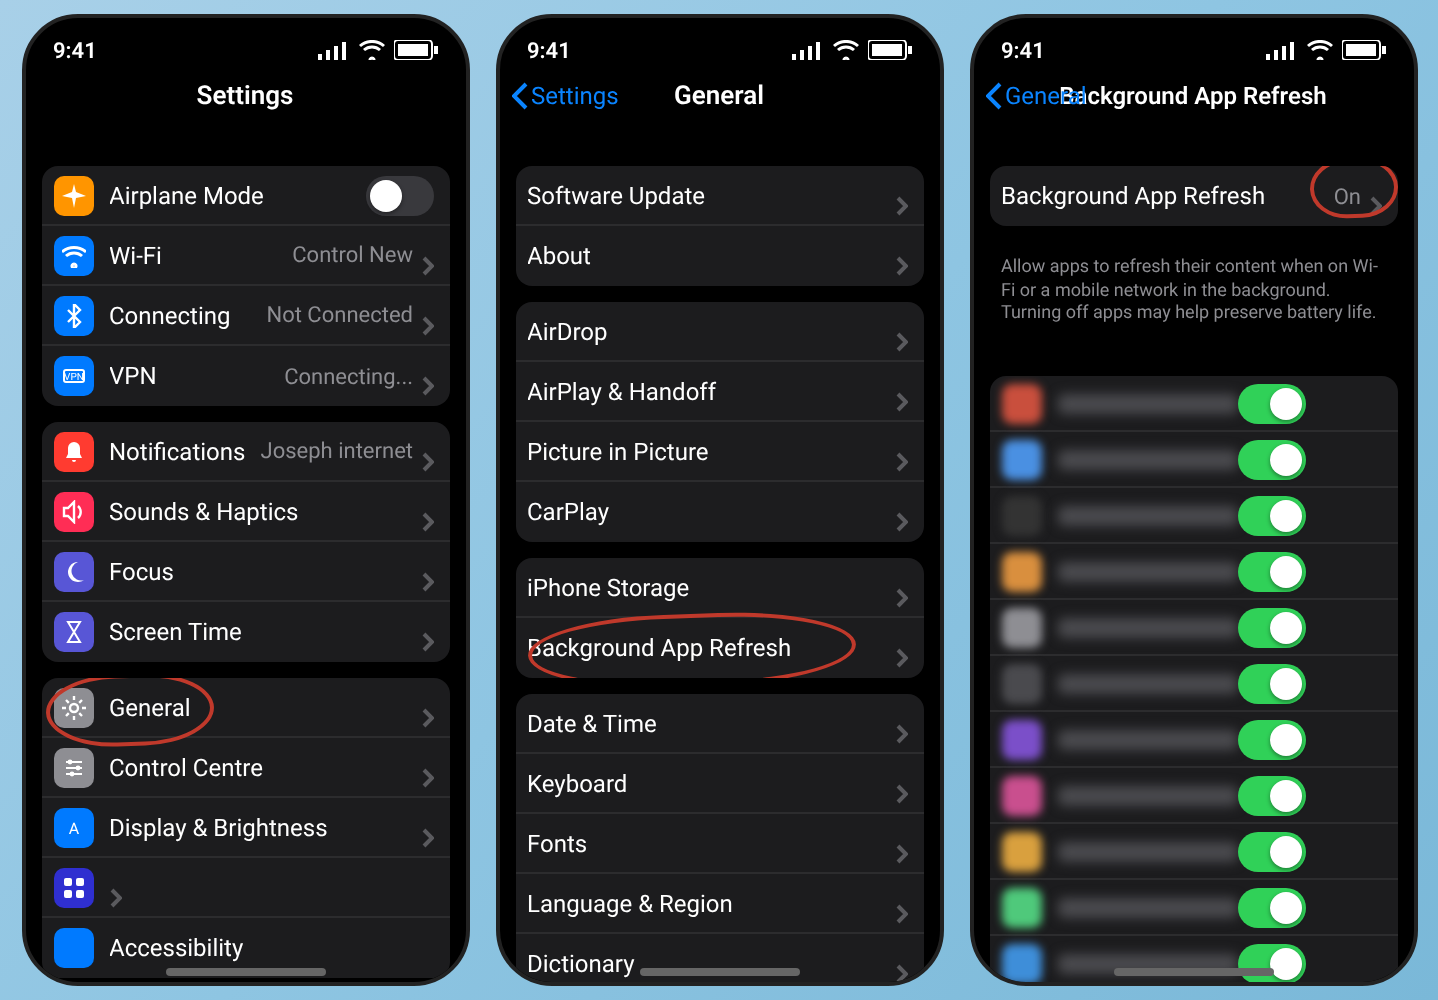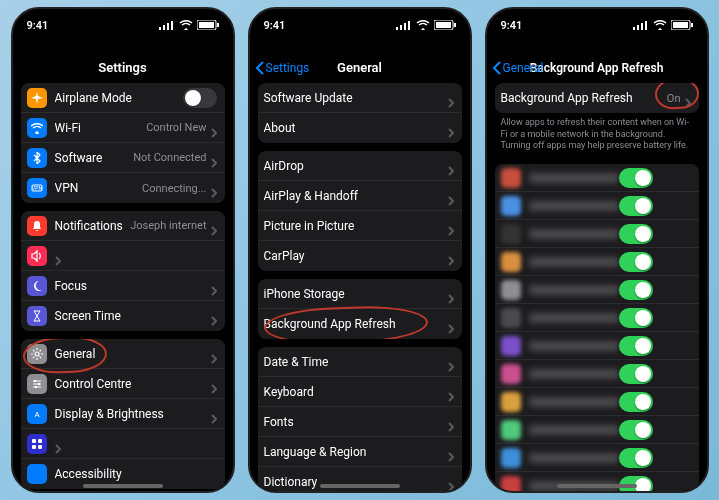--- a/index.html
+++ b/index.html
@@ -47,21 +47,21 @@
     font-size:11px;
     font-weight:600;
     flex-shrink:0;
   }
   .status .right{display:flex;gap:4px;align-items:center;}
   .status svg{fill:#fff;}
   
   .nav{
     height:34px;
     display:flex;
-    align-items:flex-end;
+    align-items:flex-start;
     justify-content:center;
     position:relative;
     flex-shrink:0;
   }
   .nav .back{
     position:absolute;
     left:6px;
     display:flex;
     align-items:center;
     color:var(--blue);
@@ -143,21 +143,21 @@
     pointer-events:none;
   }
   .circled.general::after{left:2px;top:-2px;width:80px;height:32px;}
   .circled.bar::after{left:6px;top:-2px;width:160px;height:32px;}
   .circled.on::after{right:0px;top:-4px;width:40px;height:26px;}
   
   .hint{
     color:var(--sub);
     font-size:9px;
     line-height:1.3;
-    padding:4px 14px;
+    padding:16px 14px;
   }
   
   .blur-row{
     display:flex;align-items:center;
     min-height:28px;
     padding:3px 8px 3px 6px;
     border-bottom:0.5px solid var(--sep);
   }
   .blur-row:last-child{border-bottom:none;}
   .blur-icon{
@@ -315,21 +315,21 @@
           <span class="chev"><svg>
               <use href="#i-chev"></use>
             </svg></span>
         </div>
         <div class="row">
           <span class="icon-tile" style="background:#007aff">
             <svg>
               <use href="#i-bluetooth"></use>
             </svg>
           </span>
-          <span class="label">Software</span>
+          <span class="label">Connecting</span>
           <span class="value">Not Connected</span>
           <span class="chev"><svg>
               <use href="#i-chev"></use>
             </svg></span>
         </div>
         <div class="row">
           <span class="icon-tile" style="background:#007aff">
             <svg>
               <use href="#i-vpn"></use>
             </svg>
@@ -353,20 +353,21 @@
           <span class="chev"><svg>
               <use href="#i-chev"></use>
             </svg></span>
         </div>
         <div class="row">
           <span class="icon-tile" style="background:#ff2d55">
             <svg>
               <use href="#i-speaker"></use>
             </svg>
           </span>
+          <span class="label">Sounds &amp; Haptics</span>
           <span class="chev"><svg>
               <use href="#i-chev"></use>
             </svg></span>
         </div>
         <div class="row">
           <span class="icon-tile" style="background:#5856d6">
             <svg>
               <use href="#i-moon"></use>
             </svg>
           </span>

